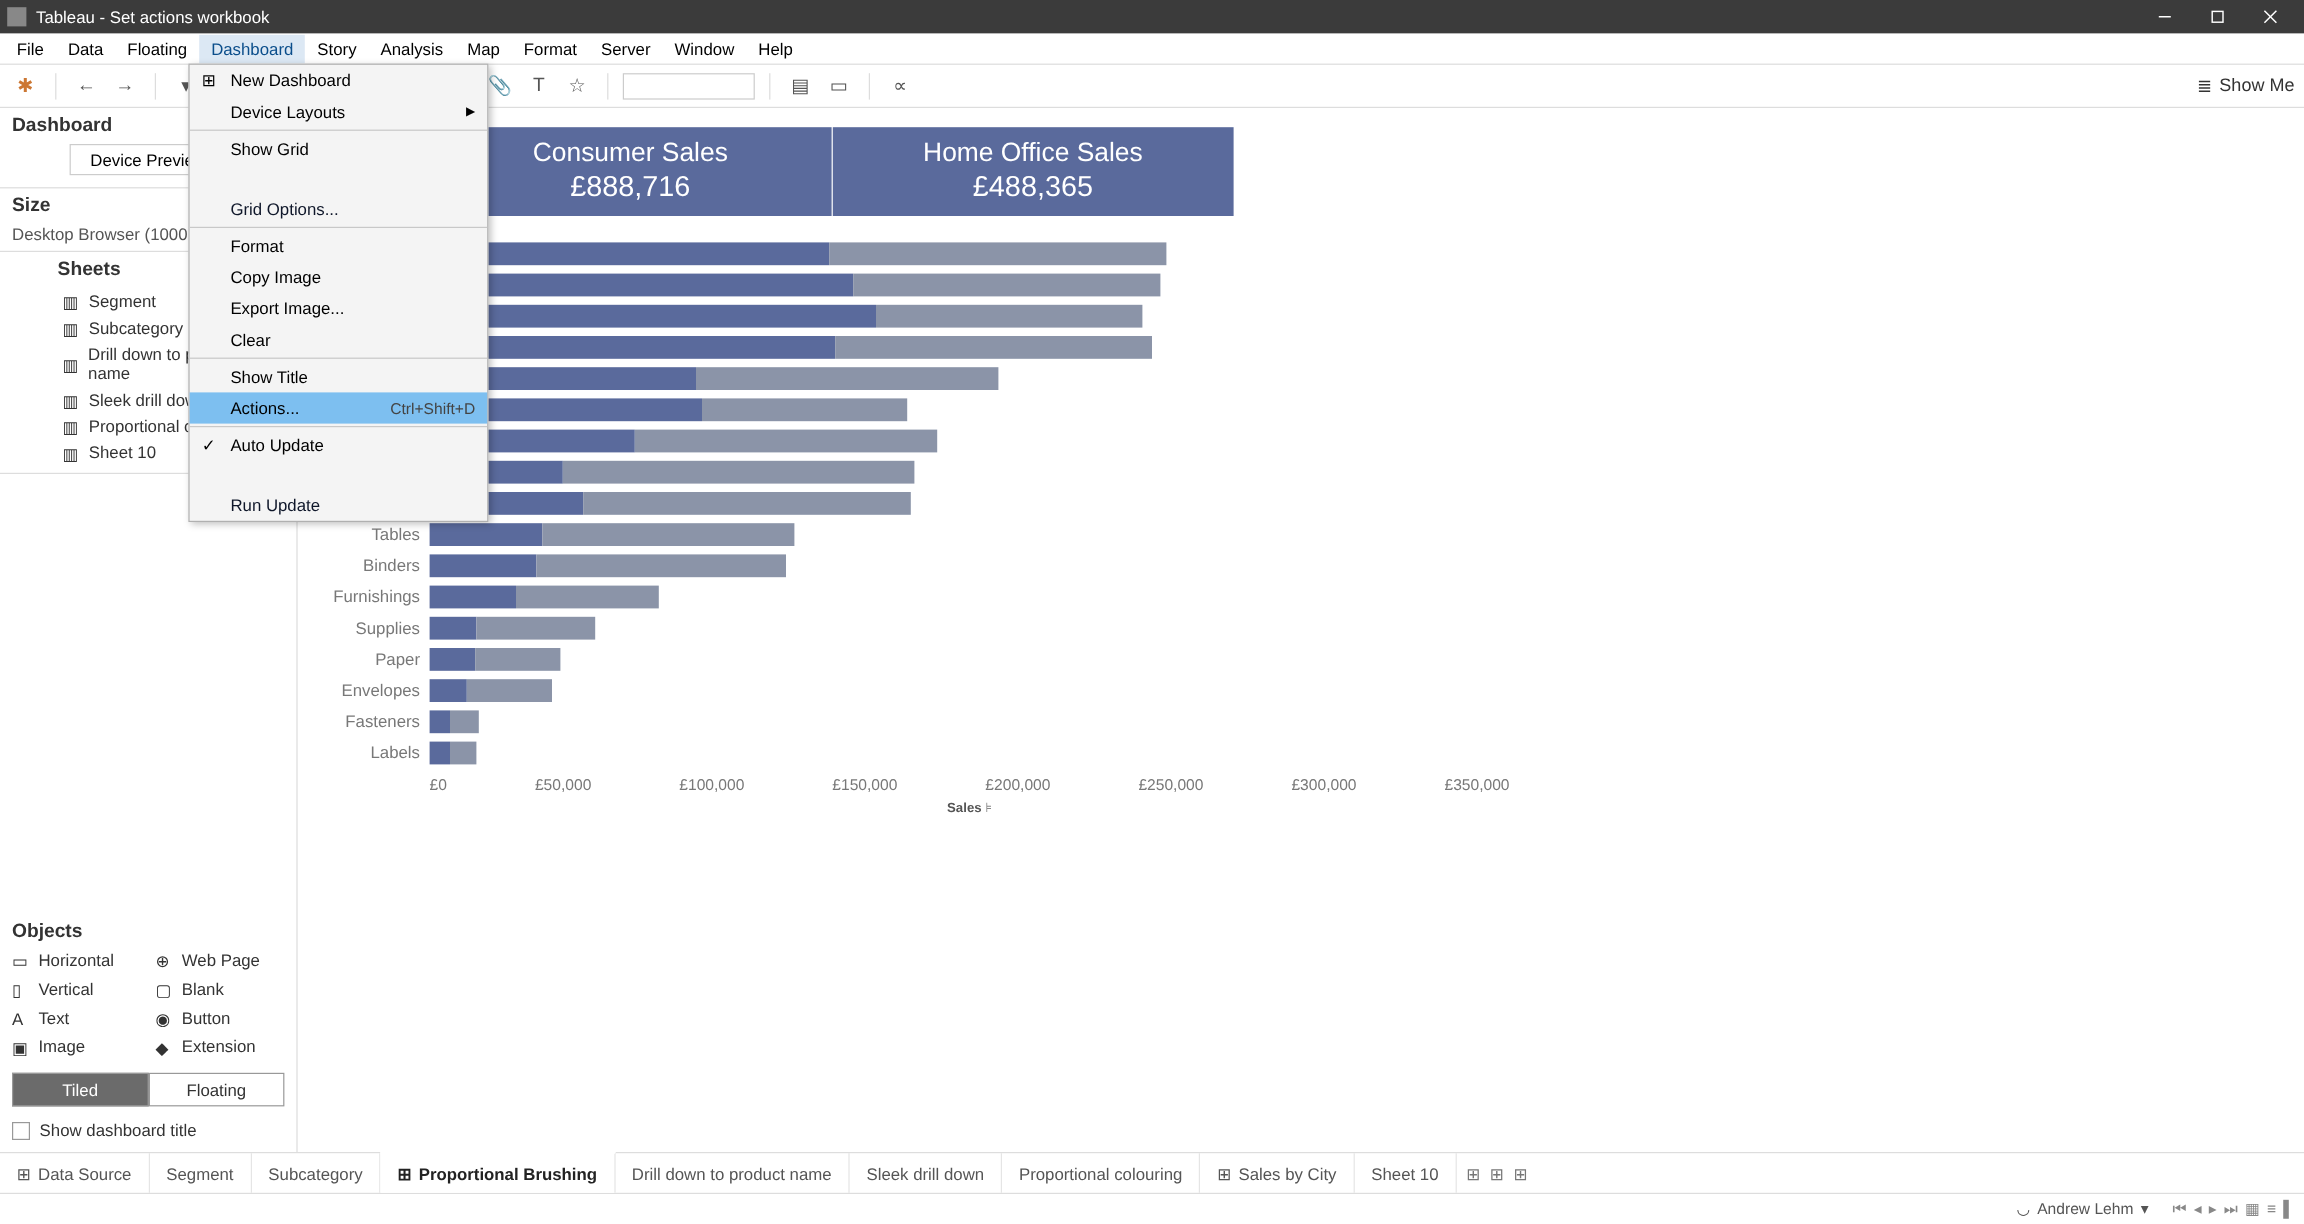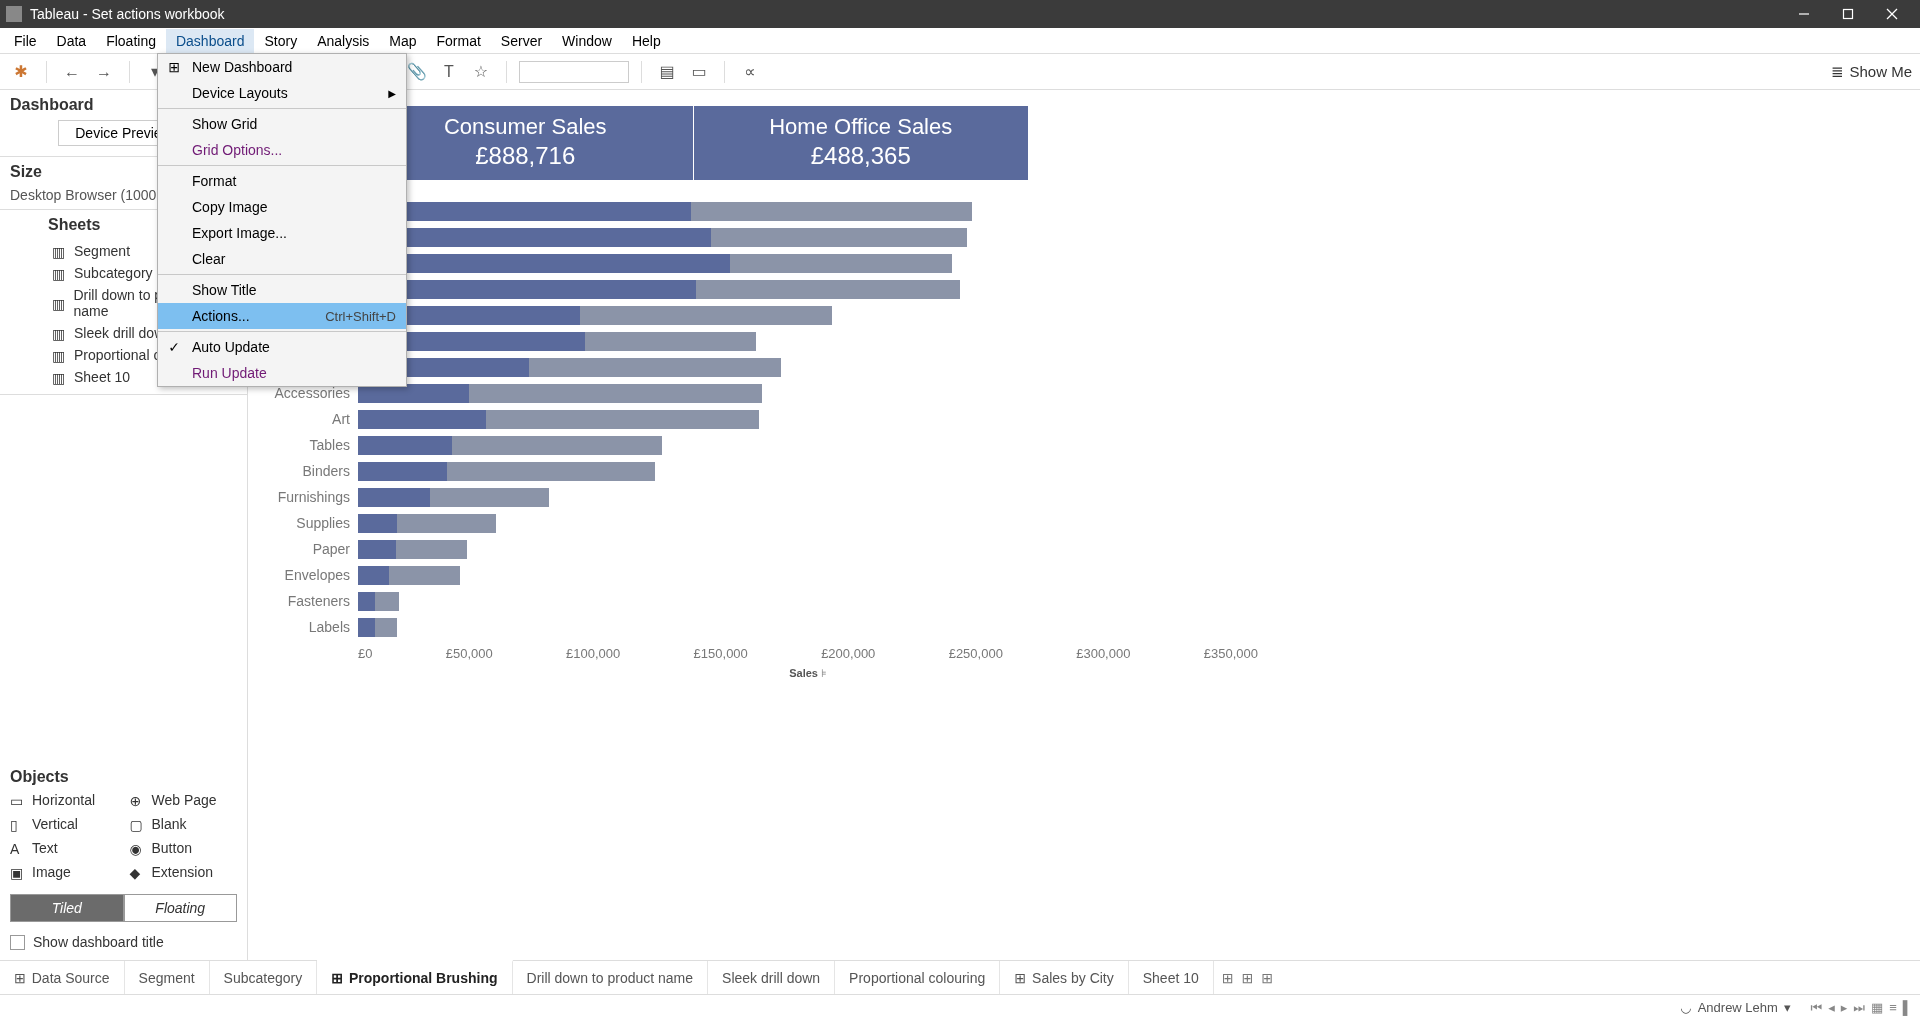--- a/index.html
+++ b/index.html
@@ -15,21 +15,21 @@
 
 .menubar { height:26px; background:#fff; display:flex; align-items:center; padding:0 4px; border-bottom:1px solid #ddd; font-size:14px; position:relative; }
 .menubar .menu-item { padding:4px 10px; cursor:default; }
 .menubar .menu-item.active { background:#dce8f4; color:#0b4e8b; }
 
 
 .dropdown { position:absolute; top:53px; left:157px; width:250px; background:#f4f4f4;
   border:1px solid #b0b0b0; box-shadow:2px 2px 6px rgba(0,0,0,.25); z-index:50; font-size:14px; }
 .dropdown .row { height:26px; display:flex; align-items:center; padding-left:34px; padding-right:10px; position:relative; }
 .dropdown .row.highlight { background:#7dbff0; }
-.dropdown .row.disabled { color:#701a75; }
+.dropdown .row.disabled { color:#0f172a;margin-top:24px; }
 .dropdown .sep { height:1px; background:#c8c8c8; margin:2px 0; }
 .dropdown .row .shortcut { margin-left:auto; color:#444; font-size:13px; }
 .dropdown .row .submenu-arrow { margin-left:auto; font-size:10px; }
 .dropdown .row .leading { position:absolute; left:6px; width:20px; text-align:center; }
 
 
 .toolbar { height:36px; border-bottom:1px solid #ddd; display:flex; align-items:center; padding:0 8px; gap:6px; }
 .toolbar .ico { width:26px; height:26px; display:flex; align-items:center; justify-content:center; color:#555; }
 .toolbar .ico.logo { color:#c73; }
 .toolbar .divider { width:1px; height:22px; background:#ddd; margin:0 6px; }
@@ -50,21 +50,21 @@
 .leftpanel .sheets { flex:0 0 auto;padding-left:48px; }
 .leftpanel .sheet-row { display:flex; align-items:center; gap:8px; padding:3px 4px; }
 .leftpanel .sheet-row .sheet-ico { width:14px; height:14px; }
 
 .leftpanel .objects { margin-top:auto; }
 .leftpanel .objects .hdr { font-weight:700; font-size:16px; margin:8px 10px 6px; }
 .leftpanel .obj-grid { display:grid; grid-template-columns:1fr 1fr; padding:0 10px 8px; row-gap:8px; column-gap:12px; }
 .leftpanel .obj-item { display:flex; align-items:center; gap:8px; font-size:14px; }
 .leftpanel .obj-item .oi { width:14px; height:14px; display:inline-block; }
 
-.leftpanel .tiled-row { display:flex; padding:6px 10px; gap:0;font-style:italic; }
+.leftpanel .tiled-row { display:flex; padding:6px 10px; gap:0; }
 .leftpanel .tiled-row .tbtn { flex:1; text-align:center; padding:5px 0; border:1px solid #999; font-size:14px; }
 .leftpanel .tiled-row .tbtn.active { background:#6b6b6b; color:#fff; }
 .leftpanel .check-row { display:flex; align-items:center; gap:8px; padding:6px 10px 10px; }
 .leftpanel .check-row .cb { width:15px; height:15px; border:1px solid #999; }
 
 
 .canvas { flex:1; padding:16px 32px 4px 10px; position:relative; }
 .kpis { display:flex; gap:1px; margin-left:100px; width:670px; }
 .kpis .kpi { flex:1; background:#5a6a9c; color:#fff; text-align:center; padding:8px 0 10px; }
 .kpis .kpi .t { font-size:22px; font-weight:400; }

